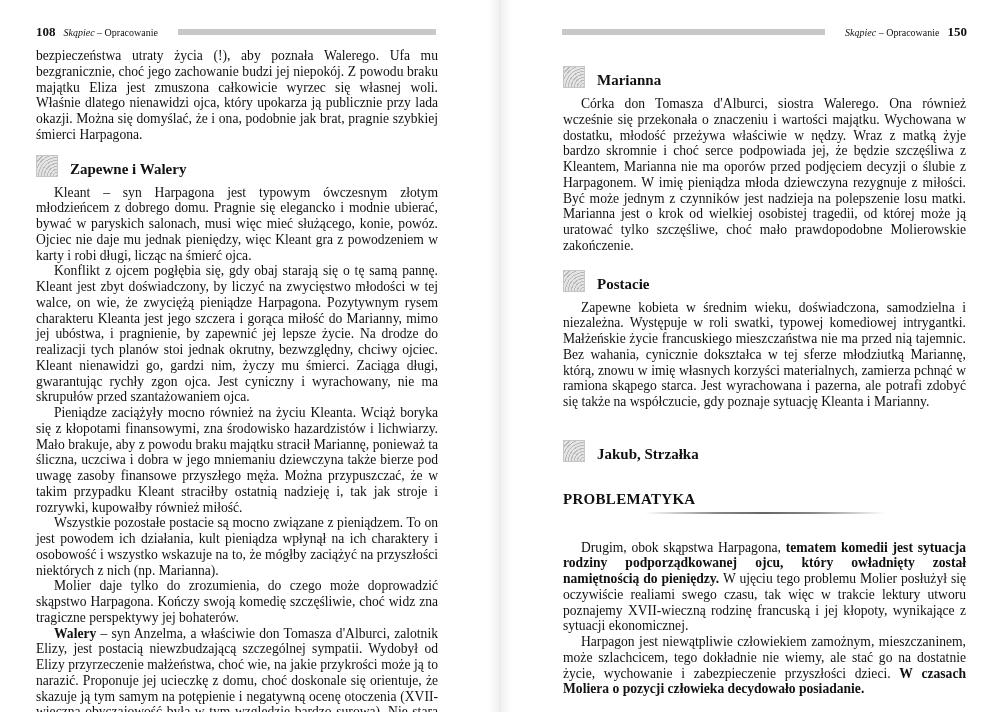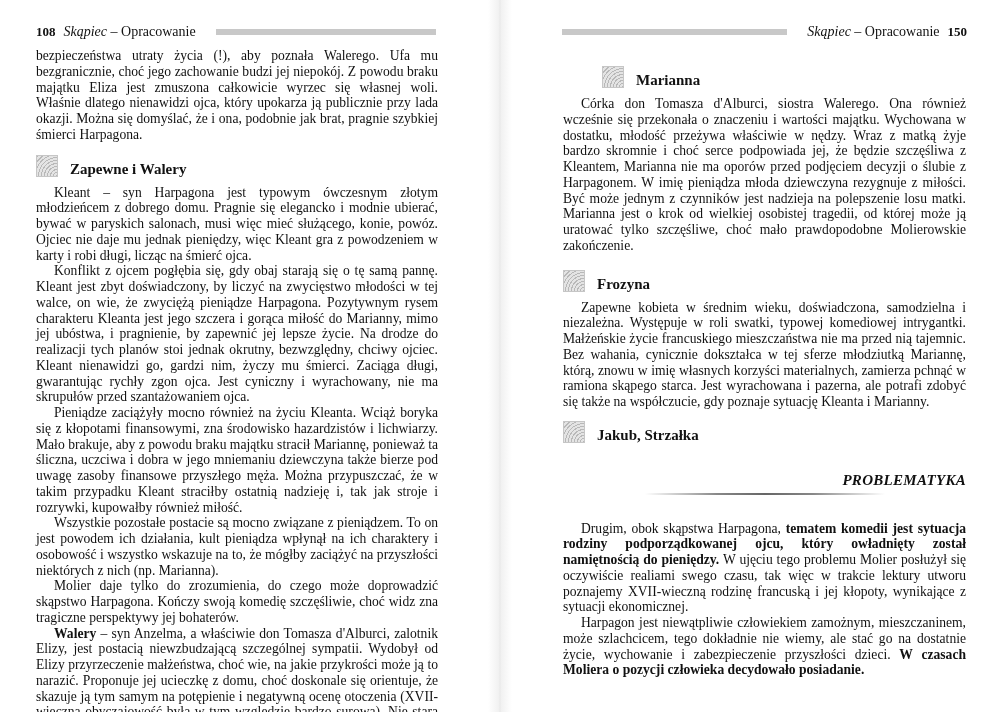--- a/index.html
+++ b/index.html
@@ -9,21 +9,21 @@
     .gutter { position: absolute; left: 488px; top: 0; width: 24px; height: 712px;
       background: linear-gradient(90deg, #fff 0%, #f1f1f1 45%, #e9e9e9 50%, #f1f1f1 55%, #fff 100%); }
     .page { position: absolute; top: 0; height: 712px; }
     .page.left { left: 0; width: 500px; }
     .page.right { left: 500px; width: 500px; }
 
     .running-head { position: absolute; top: 24px; height: 16px; display: flex; align-items: center; font-size: 12px; }
     .left .running-head { left: 36px; width: 400px; }
     .right .running-head { left: 62px; width: 405px; }
     .pg-num { font-weight: bold; font-size: 13px; }
-    .rh-title { font-size: 14px; }
+    .rh-title { font-size: 10px; }
     .rh-title i { font-style: italic; }
     .left .pg-num { margin-right: 8px; text-align: right; }
     .right .pg-num { margin-left: 8px; }
     .rh-rule { height: 6px; background: #c8c8c8; flex: 1; }
     .left .rh-rule { margin-left: 20px; }
     .right .rh-rule { margin-right: 20px; }
 
     .content { position: absolute; font-size: 13.6px; line-height: 15.75px; text-align: justify; }
     .left .content { left: 36px; top: 48px; width: 402px; }
     .right .content { left: 563px; top: 0; }
@@ -34,21 +34,21 @@
     b.inline { font-weight: bold; }
 
     .sect-head { display: flex; align-items: flex-end; margin: 10px 0 8px 0; height: 24px; }
     .sect-icon { width: 22px; height: 22px; margin-right: 12px; flex: none;
       background:
         repeating-radial-gradient(circle at 100% 100%, #b8b8b8 0 1px, #e4e4e4 1px 3px);
       border: 1px solid #c6c6c6; }
     .sect-title { font-weight: bold; font-size: 15px; line-height: 16px; }
     .sect-title i { font-style: italic; }
 
-    .chapter-head { text-align: right; margin: 30px 0 26px 0; font-style: italic; }
+    .chapter-head { text-align: left; margin: 30px 0 26px 0; }
     .chapter-title { font-weight: bold; font-size: 15px; letter-spacing: 0.3px; display: inline-block; }
     .chapter-rule { width: 240px; height: 2px; margin: 4px auto 0 auto;
       background: linear-gradient(90deg, #fff 0%, #888 30%, #666 50%, #888 70%, #fff 100%); }
   </style>
 </head>
 <body>
 
 <div class="spread">
   <div class="gutter"></div>
 
@@ -77,33 +77,33 @@
   </div>
 
   <div class="page right">
     <div class="running-head">
       <span class="rh-rule"></span>
       <span class="rh-title"><i>Skąpiec</i><span> – Opracowanie</span></span>
       <span class="pg-num">150</span>
     </div>
 
     <div class="content">
-      <div class="sect-head" style="margin-top:2px;margin-left:39px;">
+      <div class="sect-head" style="margin-top:2px;">
         <span class="sect-icon"></span>
         <span class="sect-title">Marianna</span>
       </div>
       <p class="para">Córka don Tomasza d'Alburci, siostra Walerego. Ona również wcześnie się przekonała o znaczeniu i wartości majątku. Wychowana w dostatku, młodość przeżywa właściwie w nędzy. Wraz z matką żyje bardzo skromnie i choć serce podpowiada jej, że będzie szczęśliwa z Kleantem, Marianna nie ma oporów przed podjęciem decyzji o ślubie z Harpagonem. W imię pieniądza młoda dziewczyna rezygnuje z miłości. Być może jednym z czynników jest nadzieja na polepszenie losu matki. Marianna jest o krok od wielkiej osobistej tragedii, od której może ją uratować tylko szczęśliwe, choć mało prawdopodobne Molierowskie zakończenie.</p>
 
       <div class="sect-head" style="margin-top:14px;">
         <span class="sect-icon"></span>
-        <span class="sect-title">Frozyna</span>
+        <span class="sect-title">Postacie</span>
       </div>
       <p class="para">Zapewne kobieta w średnim wieku, doświadczona, samodzielna i niezależna. Występuje w roli swatki, typowej komediowej intrygantki. Małżeńskie życie francuskiego mieszczaństwa nie ma przed nią tajemnic. Bez wahania, cynicznie dokształca w tej sferze młodziutką Mariannę, którą, znowu w imię własnych korzyści materialnych, zamierza pchnąć w ramiona skąpego starca. Jest wyrachowana i pazerna, ale potrafi zdobyć się także na współczucie, gdy poznaje sytuację Kleanta i Marianny.</p>
 
-      <div class="sect-head" style="margin-top:9px;">
+      <div class="sect-head" style="margin-top:28px;">
         <span class="sect-icon"></span>
         <span class="sect-title">Jakub, Strzałka</span>
       </div>
 
       <div class="chapter-head">
         <span class="chapter-title">PROBLEMATYKA</span>
         <div class="chapter-rule"></div>
       </div>
 
       <p class="para"><span>Drugim, obok skąpstwa Harpagona, </span><b class="inline">tematem komedii jest sytuacja rodziny podporządkowanej ojcu, który owładnięty został namiętnością do pieniędzy.</b><span> W ujęciu tego problemu Molier posłużył się oczywiście realiami swego czasu, tak więc w trakcie lektury utworu poznajemy XVII-wieczną rodzinę francuską i jej kłopoty, wynikające z sytuacji ekonomicznej.</span></p>

